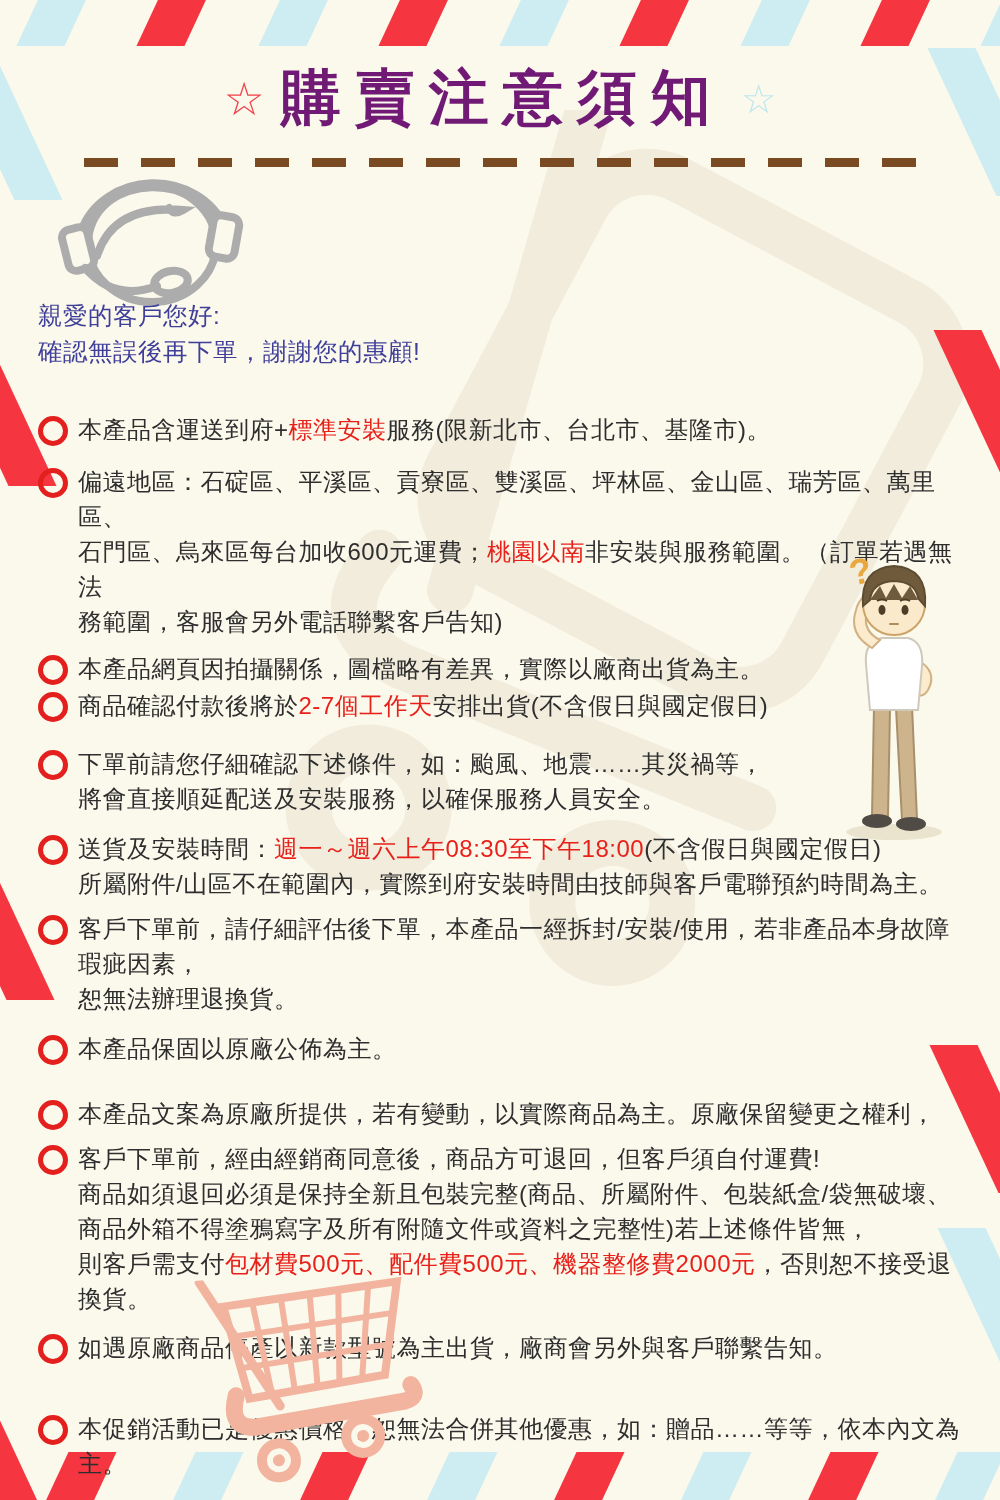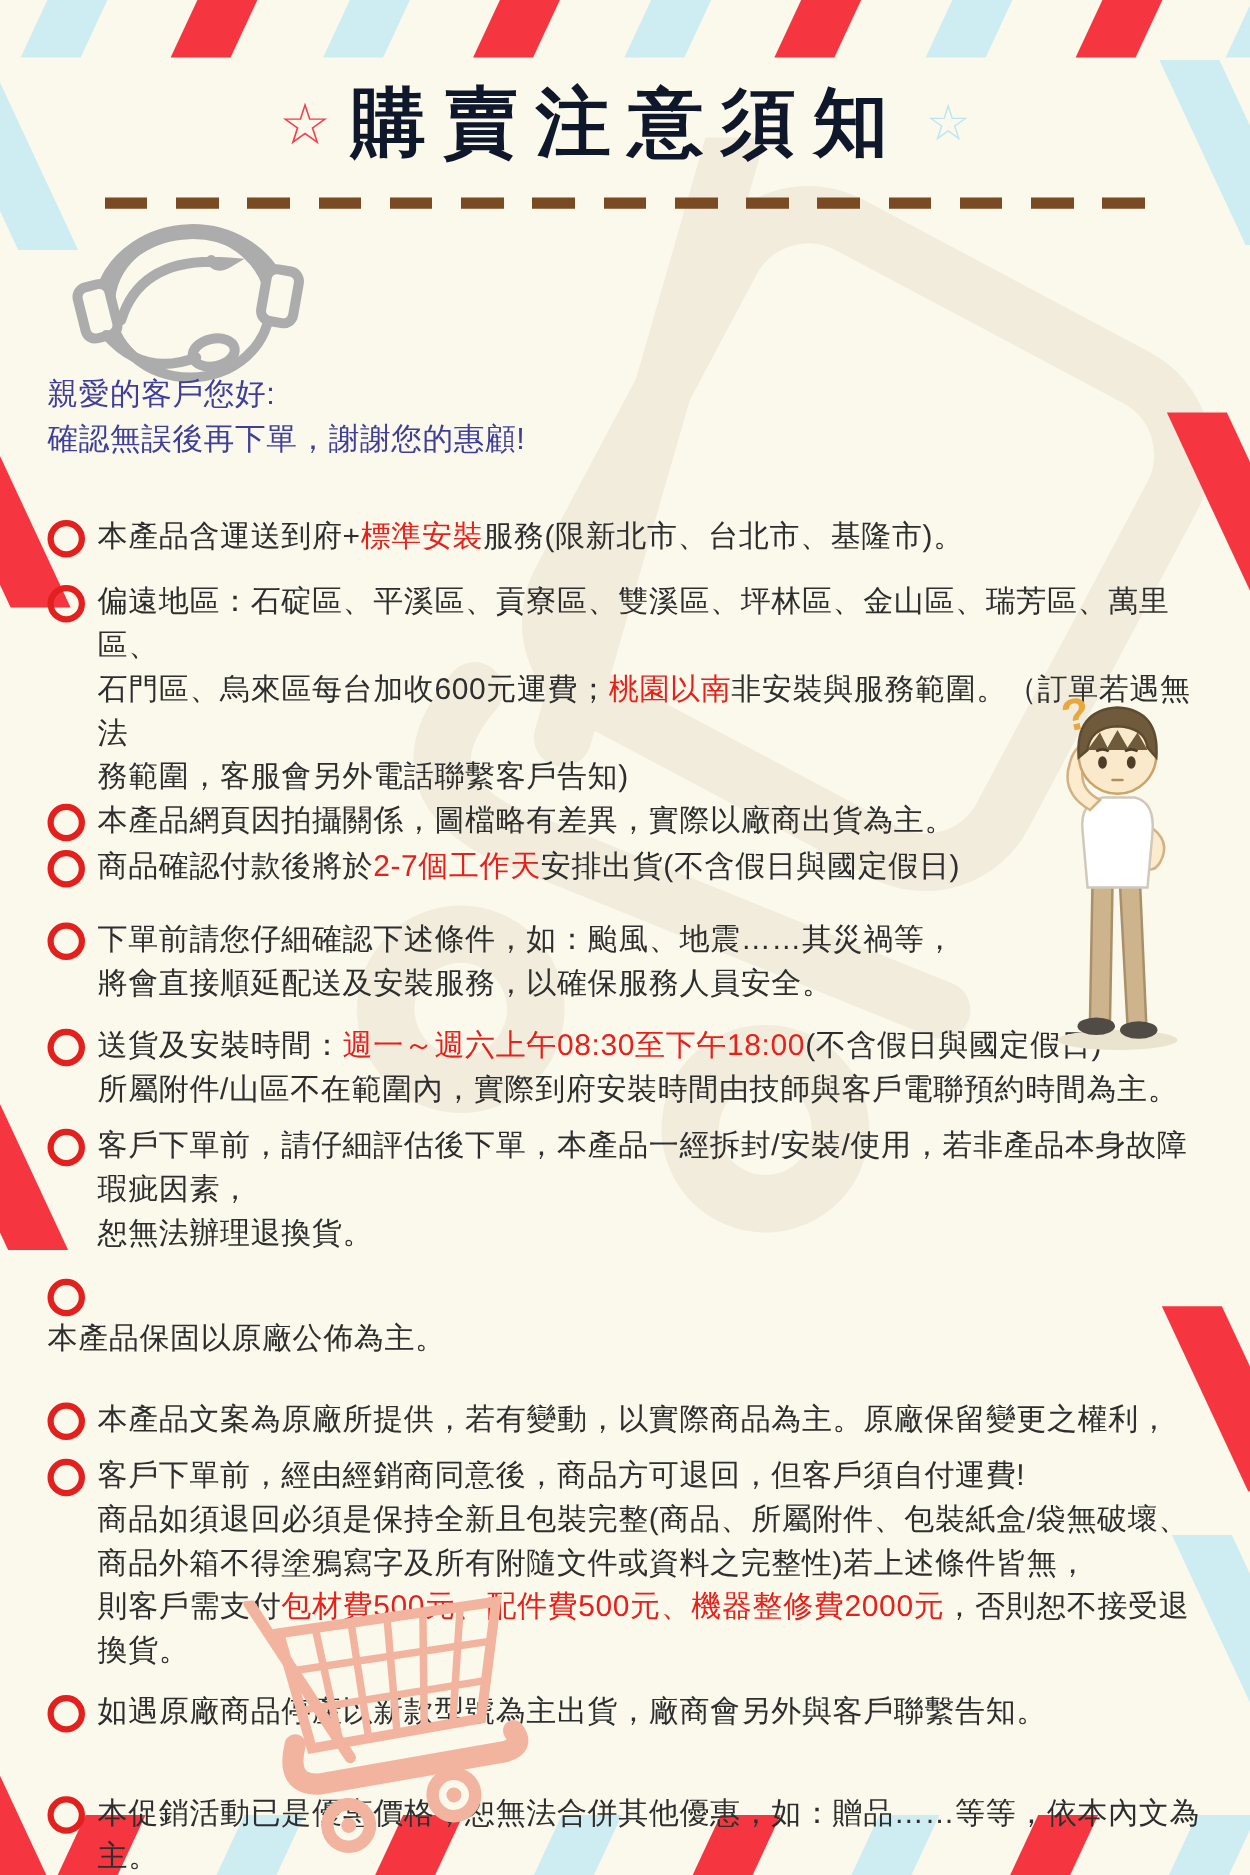--- a/index.html
+++ b/index.html
@@ -24,43 +24,43 @@
   .stripe.h{width:48px;height:58px;transform:skewX(-25deg);}
   .stripe.v{width:48px;height:148px;transform:skewX(25deg);}
   .blue{background:var(--stripe-blue);}
   .red{background:var(--stripe-red);}
 
   
   .wm{position:absolute;opacity:1;pointer-events:none;}
 
   
   .title-row{position:absolute;top:58px;left:0;width:100%;display:flex;align-items:center;justify-content:center;gap:16px;}
-  .page-title{font-family:"DejaVu Serif",serif;font-weight:900;font-size:60px;letter-spacing:14px;color:#0f172a;white-space:nowrap;}
+  .page-title{font-family:"DejaVu Serif",serif;font-weight:900;font-size:60px;letter-spacing:14px;color:#701a75;white-space:nowrap;}
   .star{font-size:46px;line-height:1;}
   .star-red{color:#F4414B;}
   .star-blue{color:#BDE7F0;font-size:40px;}
   .dash-line{position:absolute;top:158px;left:84px;right:84px;height:9px;
     background:repeating-linear-gradient(90deg,var(--dash-brown) 0 34px,transparent 34px 57px);}
 
   
   .greeting{position:absolute;left:38px;top:298px;font-size:24.5px;line-height:36px;color:var(--text-blue);letter-spacing:0.5px;}
 
   
   .notices{position:absolute;left:38px;top:412px;width:935px;}
   .notice{display:flex;align-items:flex-start;}
   .ring{width:20px;height:20px;border:5px solid var(--ring-red);border-radius:50%;margin:4px 10px 0 0;flex:0 0 auto;background:transparent;}
   .ntext{font-size:24px;line-height:35px;color:var(--text-dark);letter-spacing:0.5px;}
   .ntext .hl{color:var(--hl-red);}
   .notice:nth-child(2){margin-top:17px;}
-  .notice:nth-child(3){margin-top:0;text-align:center;}
+  .notice:nth-child(3){margin-top:12px;text-align:center;}
   .notice:nth-child(4){margin-top:2px;}
   .notice:nth-child(5){margin-top:23px;}
   .notice:nth-child(6){margin-top:15px;}
   .notice:nth-child(7){margin-top:10px;}
-  .notice:nth-child(8){margin-top:15px;flex-direction:column;}
+  .notice:nth-child(8){margin-top:15px;}
   .notice:nth-child(9){margin-top:30px;}
   .notice:nth-child(10){margin-top:10px;}
   .notice:nth-child(11){margin-top:14px;}
   .notice:nth-child(12){margin-top:46px;}
 
   
   .headset{position:absolute;left:55px;top:170px;}
   .boy{position:absolute;left:832px;top:548px;}
   .cart{position:absolute;left:180px;top:1272px;transform:rotate(-5deg);}
 </style>

